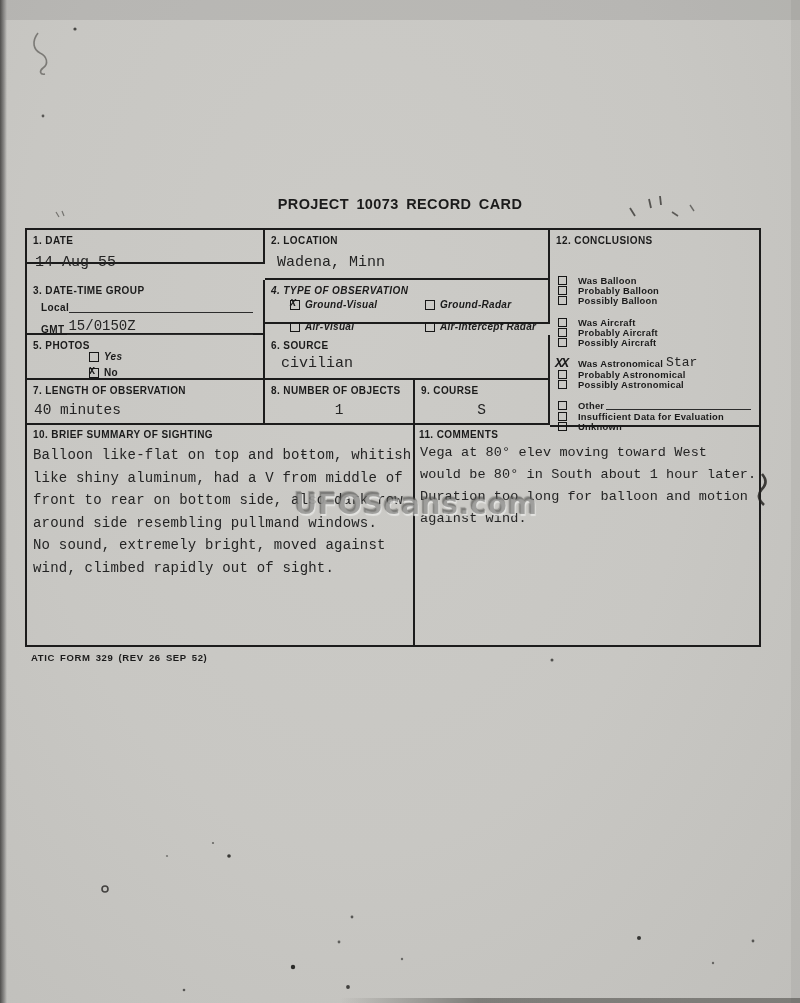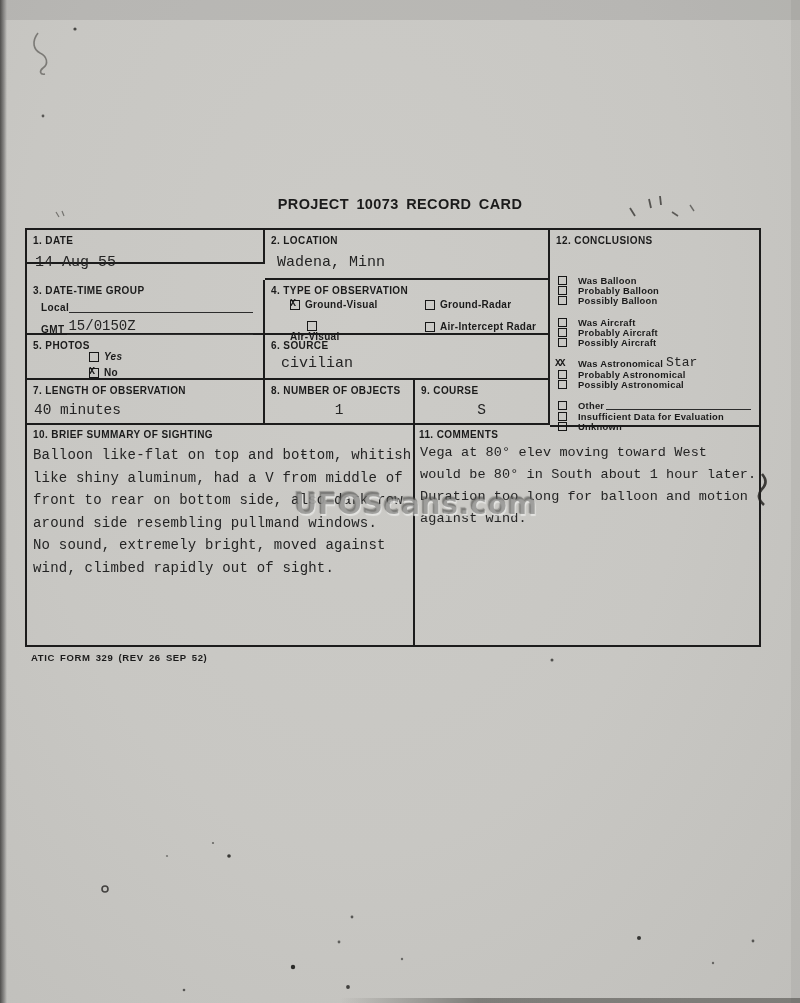--- a/index.html
+++ b/index.html
@@ -20,21 +20,21 @@
     letter-spacing:0.6px;word-spacing:2px;}
   
   .card{position:absolute;left:25px;top:228px;width:736px;height:419px;
     border:2px solid #1c1c1c;box-sizing:border-box;}
   .cell{position:absolute;box-sizing:border-box;}
   .br{border-right:2px solid #1c1c1c;} .bb{border-bottom:2px solid #1c1c1c;}
   .c-date{left:0;top:0;width:238px;height:34px;}
   .c-loc{left:238px;top:0;width:285px;height:50px;padding-left:42px;}
   .c-concl{left:523px;top:0;width:209px;height:197px;}
   .c-dtg{left:0;top:50px;width:238px;height:55px;}
-  .c-typeobs{left:238px;top:50px;width:285px;height:55px;}
+  .c-typeobs{left:238px;top:50px;width:285px;height:44px;font-style:italic;}
   .c-photos{left:0;top:105px;width:238px;height:45px;}
   .c-source{left:238px;top:105px;width:285px;height:45px;}
   .c-length{left:0;top:150px;width:238px;height:45px;}
   .c-numobj{left:238px;top:150px;width:150px;height:45px;}
   .c-course{left:388px;top:150px;width:135px;height:45px;}
   .c-summary{left:0;top:195px;width:388px;height:220px;}
   .c-comments{left:388px;top:195px;width:344px;height:192px;}
   .plabel{font-size:10px;font-weight:bold;letter-spacing:0.4px;}
   .cell-label{position:absolute;left:6px;top:5px;font-size:10px;font-weight:bold;letter-spacing:0.4px;white-space:nowrap;}
   .typed{font-family:"Liberation Mono", monospace;color:#242424;}
@@ -47,31 +47,31 @@
   .dtg-local{top:20px;} .dtg-gmt{top:38px;}
   .uline{flex:1;border-bottom:1.5px solid #2c2c2c;height:12px;}
   .gmtval{font-size:14px;margin-left:3px;border-bottom:1.5px solid #2c2c2c;padding:0 2px 0 1px;}
   
   .cbrow{position:absolute;display:flex;align-items:center;white-space:nowrap;}
   .box{position:relative;width:8px;height:8px;border:1.5px solid #161616;margin-right:5px;flex:0 0 auto;}
   .mk{position:absolute;left:-1px;top:-3px;font-family:"Liberation Mono", monospace;
     font-weight:bold;font-size:10px;color:#1a1a1a;line-height:12px;}
   .cblabel{font-size:10px;font-weight:bold;letter-spacing:0.3px;}
   .ob-r1c1{left:25px;top:19px;} .ob-r1c2{left:160px;top:19px;}
-  .ob-r2c1{left:25px;top:41px;flex-direction:column;} .ob-r2c2{left:160px;top:41px;}
+  .ob-r2c1{left:25px;top:41px;} .ob-r2c2{left:160px;top:41px;}
   .ph-r1{left:62px;top:16px;font-style:italic;} .ph-r2{left:62px;top:32px;}
   
   .concl-inner{position:absolute;left:6px;top:5px;right:6px;bottom:2px;}
   .concl-title{font-size:10px;font-weight:bold;letter-spacing:0.4px;margin-bottom:29px;}
   .citem{display:flex;align-items:center;height:10.3px;white-space:nowrap;}
   .citem .box{width:7px;height:7px;margin-left:2px;margin-right:11px;}
   .citem .cblabel{font-size:9.4px;letter-spacing:0.25px;}
   .citem.gap{margin-top:11px;}
   .citem.no-box .box{border-color:transparent;}
-  .citem .mk{font-size:10px;left:-4px;top:-2px;letter-spacing:-1.5px;}
+  .citem .mk{font-size:13px;left:-4px;top:-2px;letter-spacing:-1.5px;font-style:italic;}
   .annot{font-family:"Liberation Mono", monospace;font-size:13px;color:#242424;margin-left:3px;position:relative;top:-1px;}
   .citem .uline{height:7px;margin:0 2px 0 2px;border-bottom-width:1px;}
   
   .sum-lines{position:absolute;left:6px;top:19px;font-size:14px;line-height:22.5px;letter-spacing:0.2px;white-space:nowrap;}
   .com-lines{position:absolute;left:5px;top:17px;font-size:13.5px;line-height:22px;letter-spacing:0.1px;white-space:nowrap;}
   
   .watermark{position:absolute;left:294px;top:486px;font-family:"DejaVu Sans", sans-serif;
     font-weight:bold;font-size:30px;letter-spacing:0.5px;transform:scaleX(0.95);transform-origin:left;
     color:rgba(92,92,90,0.48);
     text-shadow:1px 2px 1px rgba(232,232,229,0.85), -1px -1px 1px rgba(60,60,58,0.35);}

